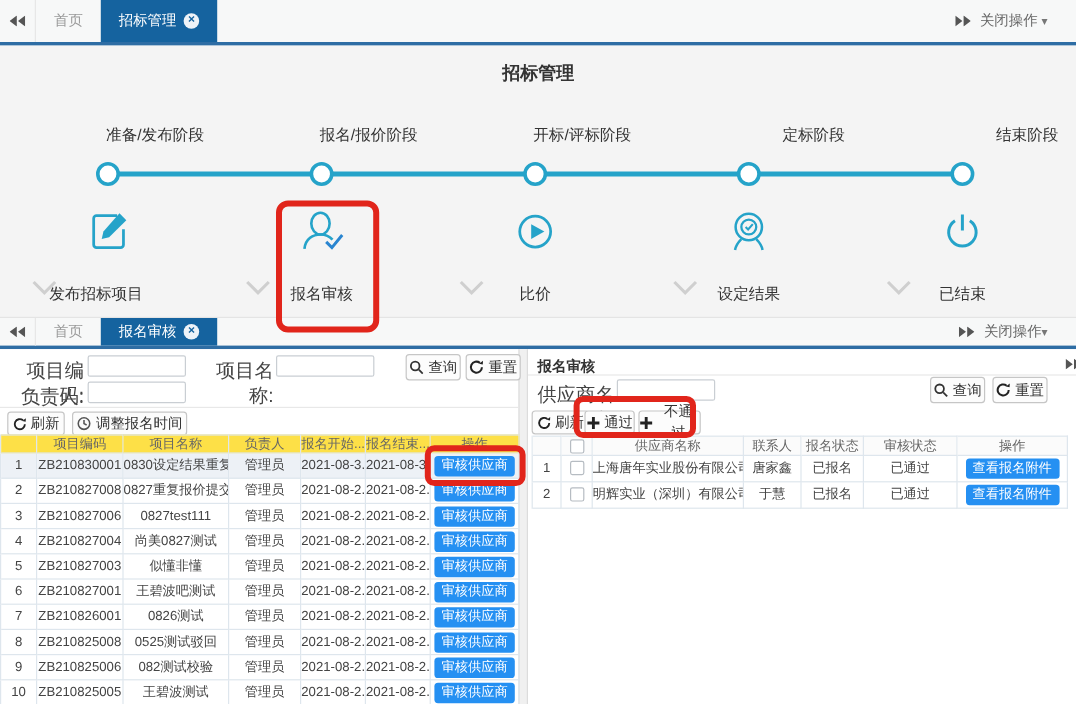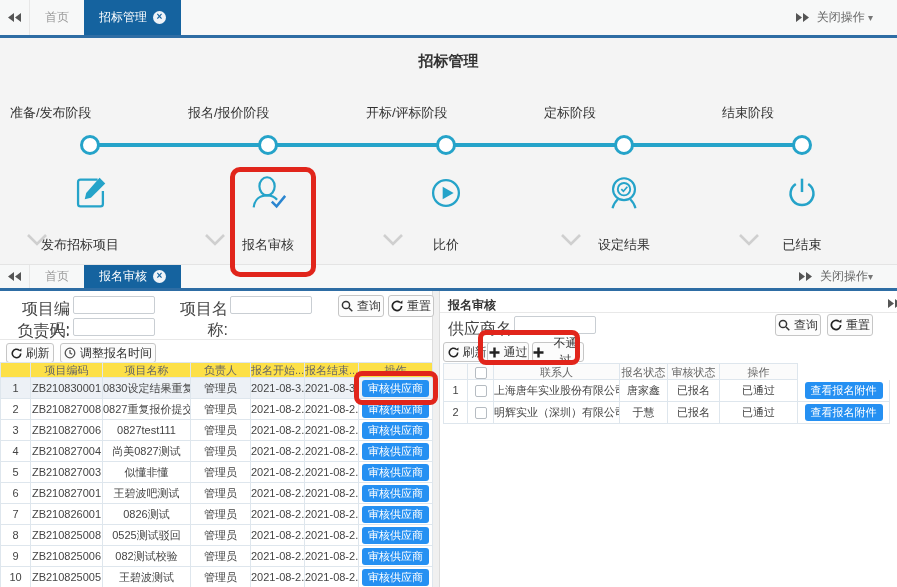--- a/index.html
+++ b/index.html
@@ -14,21 +14,21 @@
   .collapse-cell { width:30px; display:flex; align-items:center; justify-content:center; border-right:1px solid #e7e7e7; cursor:pointer; }
   .tab { padding:0 15px; display:flex; align-items:center; gap:6px; font-size:12px; color:#9a9a9a; cursor:pointer; white-space:nowrap; }
   .tab.active { background:#15639f; color:#fff; }
   .close-badge { width:13px; height:13px; border-radius:50%; background:#eef3f8; color:#15639f; font-size:10px; font-weight:bold; line-height:12px; text-align:center; }
   .tabbar .right-ops { margin-left:auto; display:flex; align-items:center; gap:8px; padding:0 24px 0 0; color:#666; font-size:12px; white-space:nowrap; overflow:hidden; }
   .caret { color:#777; font-size:10px; }
 
   
   .flow-bg { top:38px; left:0; width:897px; height:227px; background:#f4f4f4; border-bottom:1px solid #e4e4e4; }
   .flow-title { top:52px; left:0; width:897px; text-align:center; font-size:15px; font-weight:bold; color:#333; }
-  .phase-label { top:104px; width:160px; text-align:left; font-size:13px; color:#333; }
+  .phase-label { top:104px; width:160px; text-align:right; font-size:13px; color:#333; }
   .timeline { top:143px; left:90px; width:712px; height:4px; background:#25a3c9; border-radius:2px; }
   .tl-dot { top:135px; width:20px; height:20px; border-radius:50%; background:#fff; border:3px solid #25a3c9; }
   .stage-icon { top:170px; width:46px; height:46px; display:flex; align-items:center; justify-content:center; cursor:pointer; }
   .action-label { top:236px; width:160px; text-align:center; font-size:13px; color:#333; cursor:pointer; }
   .sep-chevron { top:233px; width:22px; height:14px; }
 
   
   .redbox { border:5px solid #e1251b; z-index:99; background:transparent; }
   .redbox.r1 { left:230px; top:167px; width:86px; height:110px; border-radius:10px; }
   .redbox.r2 { left:478px; top:330px; width:102px; height:35px; border-radius:8px; }
@@ -360,20 +360,21 @@
   <svg width="11" height="11">
       <path d="M5.5 0.5 V10.5 M0.5 5.5 H10.5" stroke="#222" stroke-width="2.4"></path>
     </svg>
   <span>不通过</span>
 </button>
 
 <div class="abs rt">
   <div class="rt-row rt-head">
     <div></div>
     <div><span class="cb"></span></div>
+    <div>供应商名称</div>
     <div>联系人</div>
     <div>报名状态</div>
     <div>审核状态</div>
     <div>操作</div>
   </div>
   <div id="right-tbody">
       <div class="rt-row">
     <div>1</div>
     <div><span class="cb"></span></div>
     <div class="link">上海唐年实业股份有限公司</div>

